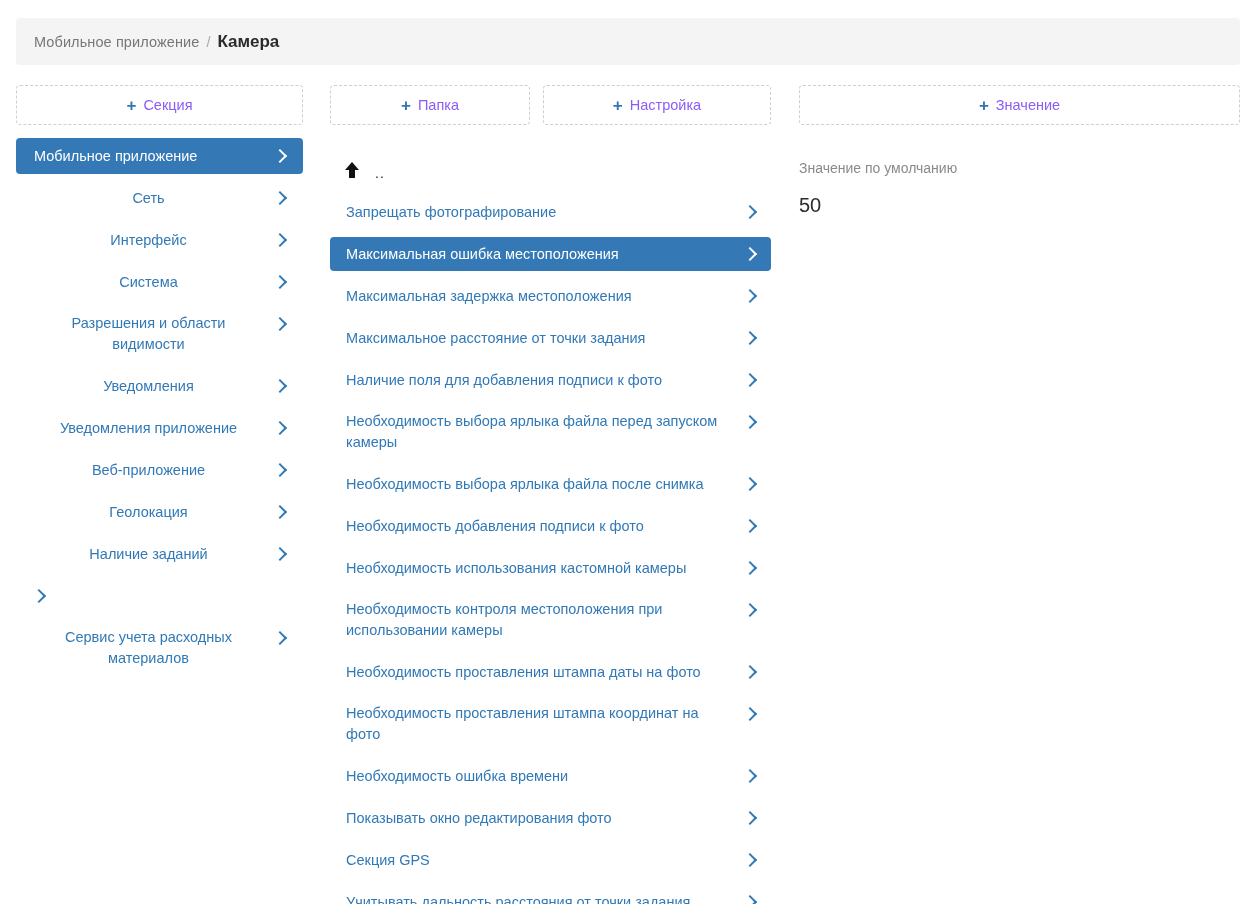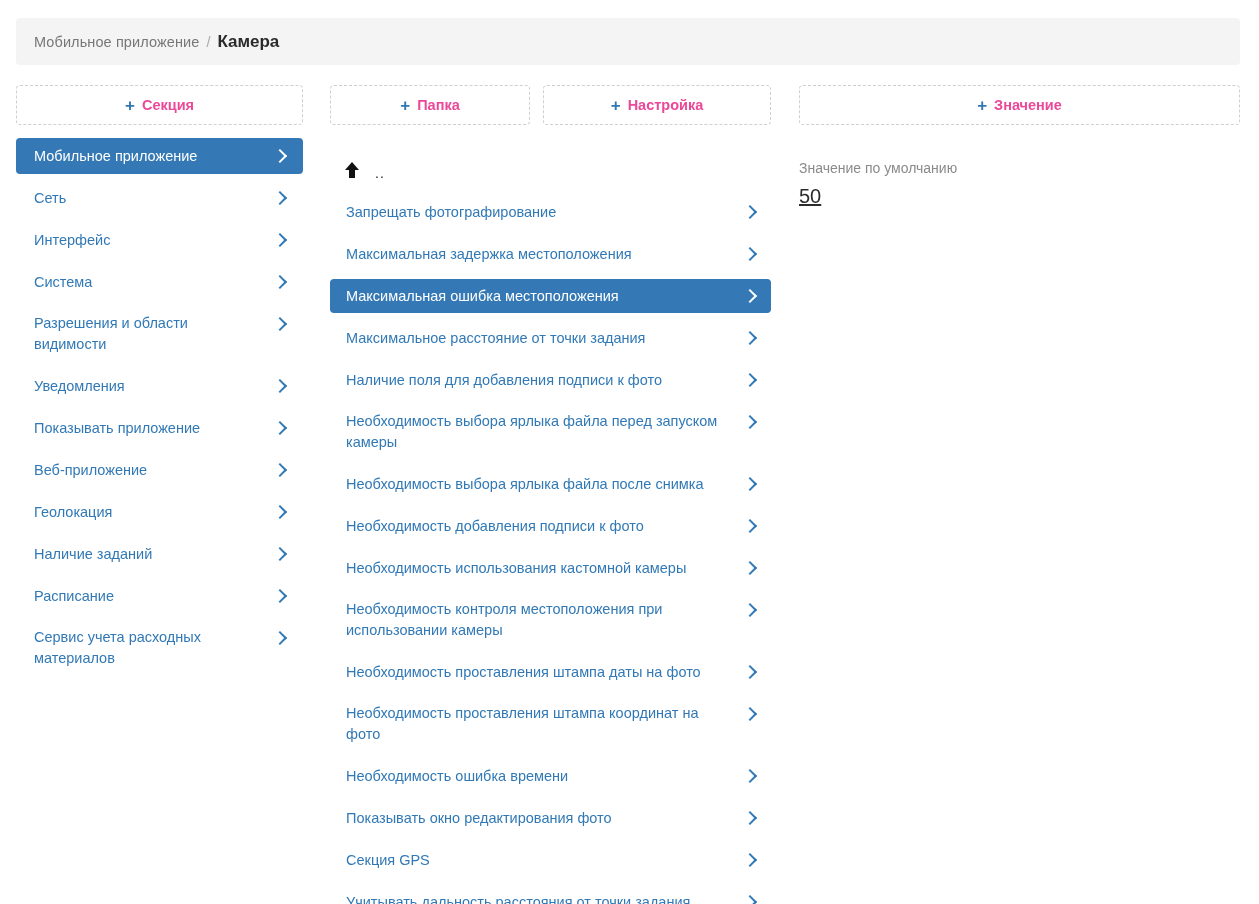--- a/index.html
+++ b/index.html
@@ -65,23 +65,22 @@
   .add-btn .plus {
     color: #2f77b5;
     font-size: 17px;
     font-weight: bold;
     line-height: 1;
     margin-right: 7px;
     position: relative;
     top: 0px;
   }
   .add-btn .add-label {
-    color: #ec4899;
+    color: #8b5cf6;
     font-size: 14.5px;
-    font-weight: bold;
   }
 
   
   .mid-wrap {
     position: absolute;
     left: 330px;
     top: 85px;
     width: 441px;
   }
   .mid-btn-row {
@@ -171,37 +170,36 @@
   }
   .row.selected .row-label { color: #ffffff; }
   .row.selected .chevron::before {
     border-right-color: #ffffff;
     border-top-color: #ffffff;
   }
 
   
   .col-sections .list { margin-top: 13px; }
   .col-sections .row { min-height: 36px; padding: 7px 16px 7px 18px; }
-  .col-sections .row + .row { margin-top: 6px; }
+  .col-sections .row + .row { margin-top: 6px; text-align: center; }
 
   .mid-wrap .row + .row { margin-top: 8px; }
 
   
   .value-panel { margin-top: 34px; padding-left: 0px; }
   .value-panel .value-label {
     font-size: 14px;
     color: #8a8a8a;
     line-height: 18px;
   }
   .value-panel .value-number {
     font-size: 20px;
     color: #2b2b2b;
     line-height: 26px;
-    margin-top: 6px;
-    text-decoration: underline;
+    margin-top: 15px;
   }
 </style>
 </head>
 <body>
 
 <div class="breadcrumb-bar">
   <span class="crumb-parent">Мобильное приложение</span>
   <span class="crumb-sep">/</span>
   <span class="crumb-current">Камера</span>
 </div>
@@ -230,37 +228,36 @@
       </div>
       <div class="row">
         <span class="row-label">Разрешения и области видимости</span>
         <span class="chevron"></span>
       </div>
       <div class="row">
         <span class="row-label">Уведомления</span>
         <span class="chevron"></span>
       </div>
       <div class="row">
-        <span class="row-label">Показывать приложение</span>
+        <span class="row-label">Уведомления приложение</span>
         <span class="chevron"></span>
       </div>
       <div class="row">
         <span class="row-label">Веб-приложение</span>
         <span class="chevron"></span>
       </div>
       <div class="row">
         <span class="row-label">Геолокация</span>
         <span class="chevron"></span>
       </div>
       <div class="row">
         <span class="row-label">Наличие заданий</span>
         <span class="chevron"></span>
       </div>
       <div class="row">
-        <span class="row-label">Расписание</span>
         <span class="chevron"></span>
       </div>
       <div class="row">
         <span class="row-label">Сервис учета расходных материалов</span>
         <span class="chevron"></span>
       </div>
     </div>
 </div>
 
 <div class="mid-wrap">
@@ -278,26 +275,26 @@
   <div class="updir-row">
     <span class="up-arrow"></span>
     <span class="up-label">..</span>
   </div>
 
   <div class="list" id="middle-list">
       <div class="row">
         <span class="row-label">Запрещать фотографирование</span>
         <span class="chevron"></span>
       </div>
-      <div class="row">
-        <span class="row-label">Максимальная задержка местоположения</span>
-        <span class="chevron"></span>
-      </div>
       <div class="row selected">
         <span class="row-label">Максимальная ошибка местоположения</span>
+        <span class="chevron"></span>
+      </div>
+      <div class="row">
+        <span class="row-label">Максимальная задержка местоположения</span>
         <span class="chevron"></span>
       </div>
       <div class="row">
         <span class="row-label">Максимальное расстояние от точки задания</span>
         <span class="chevron"></span>
       </div>
       <div class="row">
         <span class="row-label">Наличие поля для добавления подписи к фото</span>
         <span class="chevron"></span>
       </div>

